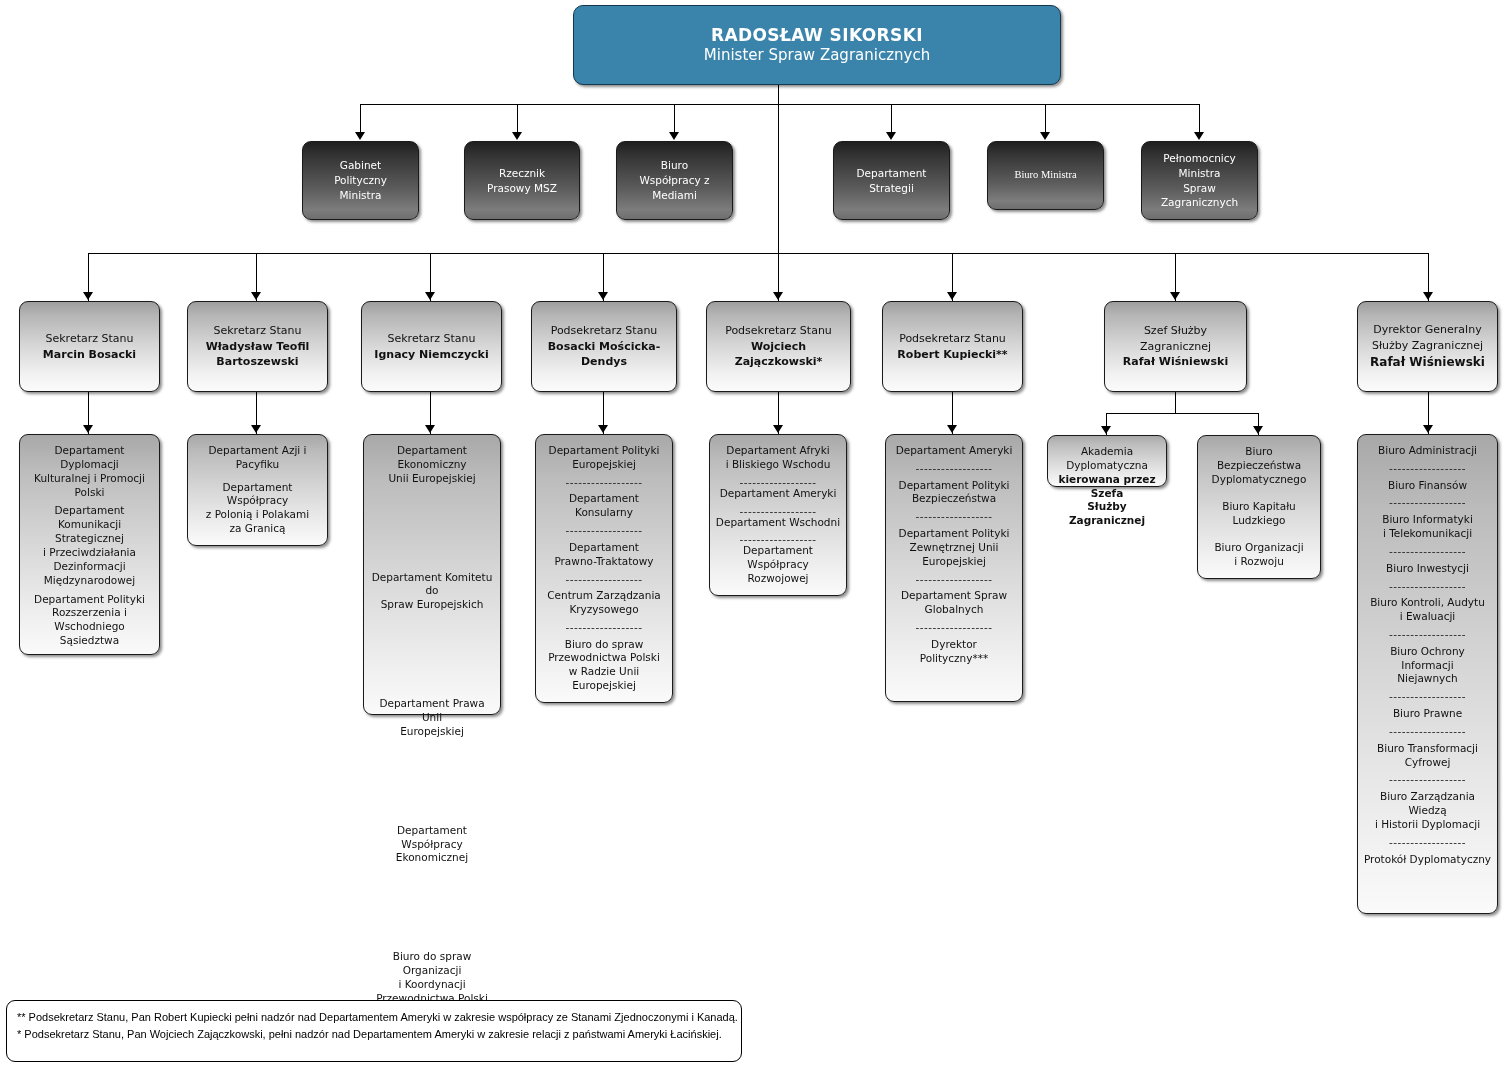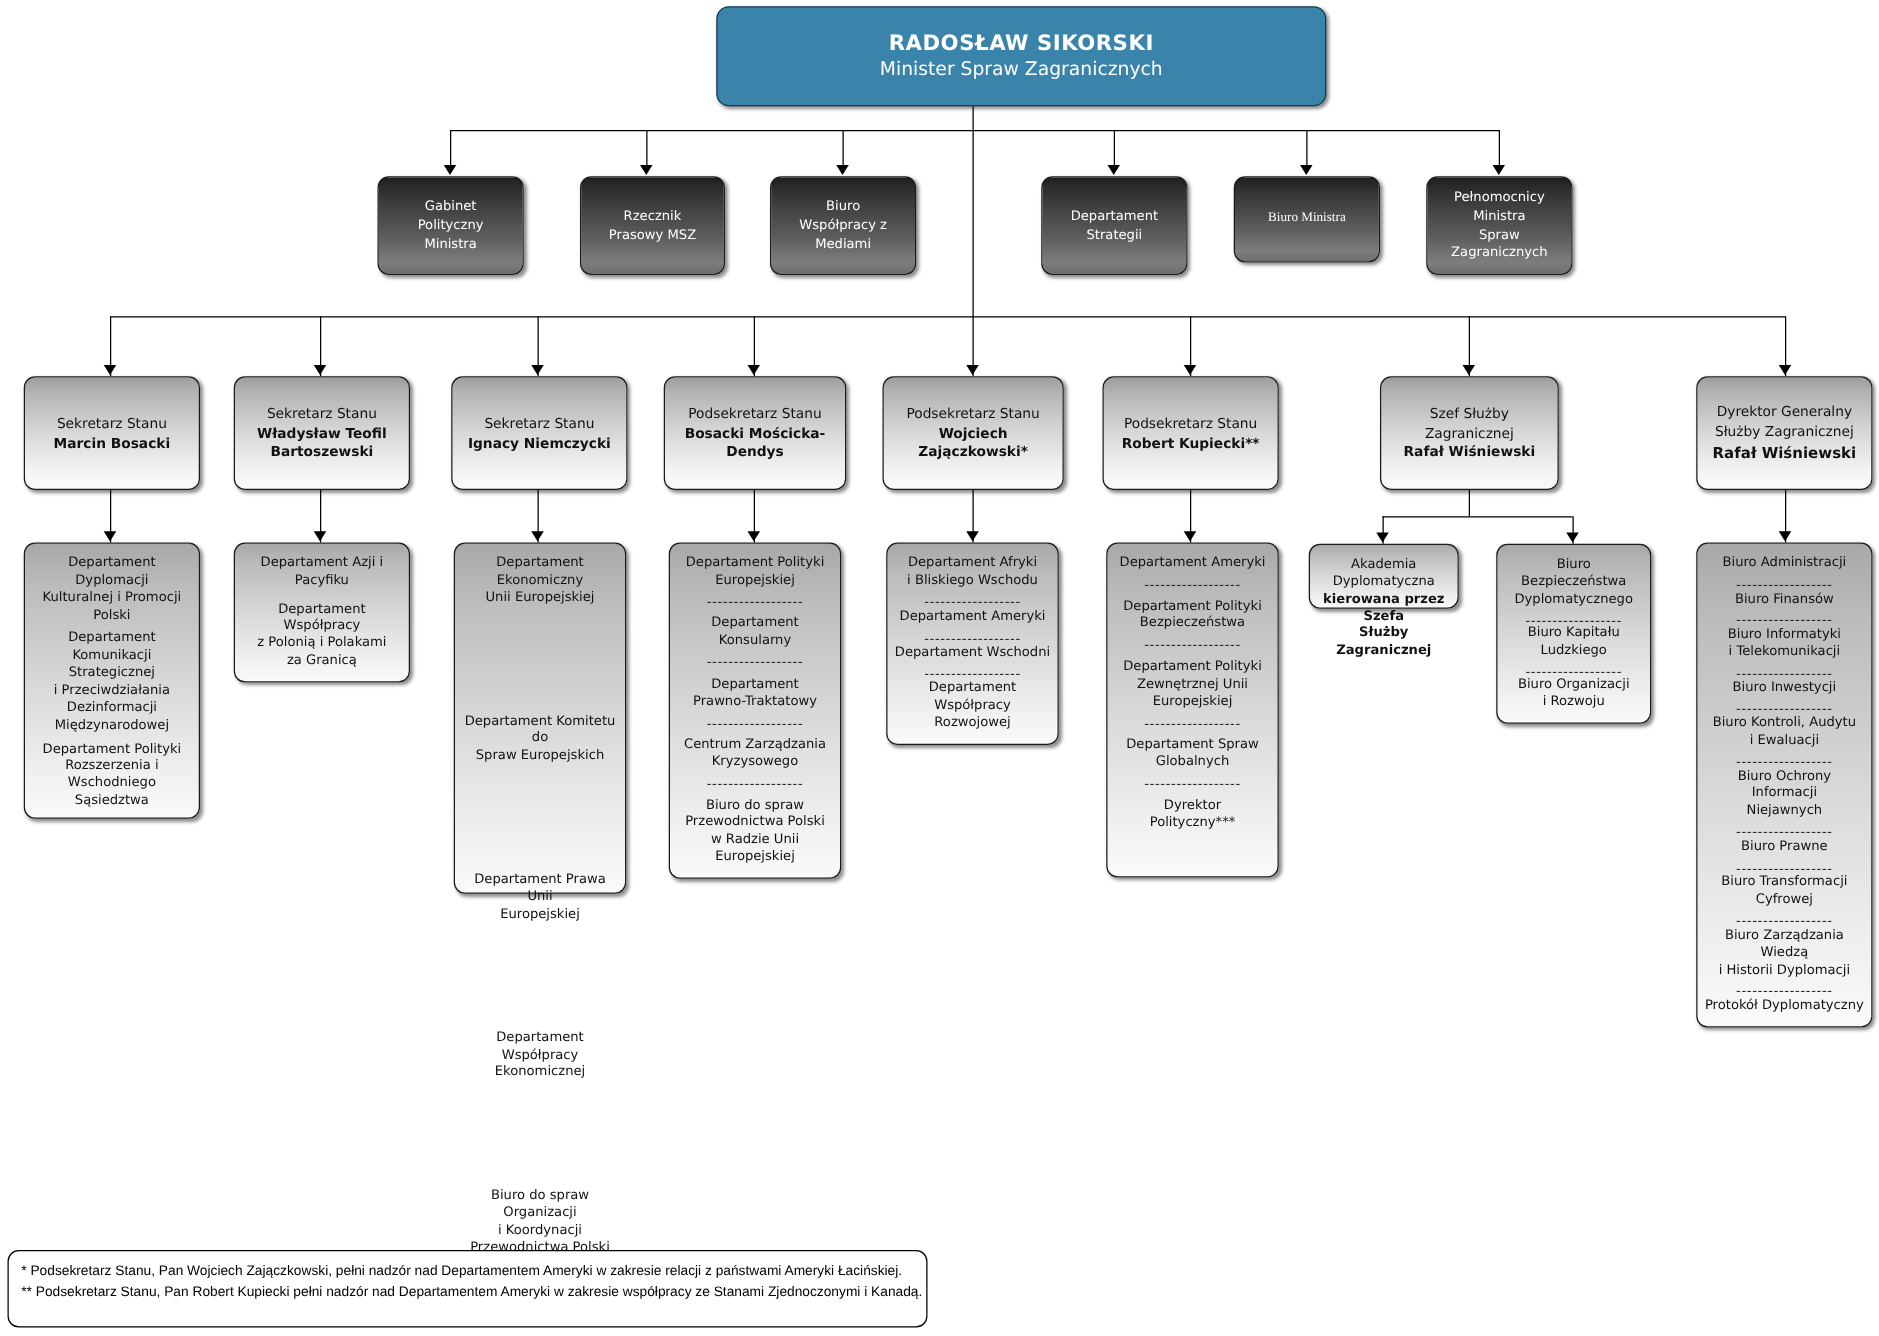--- a/index.html
+++ b/index.html
@@ -296,21 +296,21 @@
   </div>
 
 <div class="node list" id="grp-bbd" style="left:1197px; top:435px; width:124px; height:144px;">
     <div class="entry">Biuro Bezpieczeństwa<br>Dyplomatycznego</div>
     <div class="sep">------------------</div>
     <div class="entry">Biuro Kapitału Ludzkiego</div>
     <div class="sep">------------------</div>
     <div class="entry">Biuro Organizacji<br>i Rozwoju</div>
   </div>
 
-<div class="node list" id="grp-dyrgen" style="left:1357px; top:434px; width:141px; height:388px;">
+<div class="node list" id="grp-dyrgen" style="left:1357px; top:434px; width:141px; height:480px;">
     <div class="entry">Biuro Administracji</div>
     <div class="sep">------------------</div>
     <div class="entry">Biuro Finansów</div>
     <div class="sep">------------------</div>
     <div class="entry">Biuro Informatyki<br>i Telekomunikacji</div>
     <div class="sep">------------------</div>
     <div class="entry">Biuro Inwestycji</div>
     <div class="sep">------------------</div>
     <div class="entry">Biuro Kontroli, Audytu<br>i Ewaluacji</div>
     <div class="sep">------------------</div>
@@ -319,15 +319,15 @@
     <div class="entry">Biuro Prawne</div>
     <div class="sep">------------------</div>
     <div class="entry">Biuro Transformacji Cyfrowej</div>
     <div class="sep">------------------</div>
     <div class="entry">Biuro Zarządzania Wiedzą<br>i Historii Dyplomacji</div>
     <div class="sep">------------------</div>
     <div class="entry">Protokół Dyplomatyczny</div>
   </div>
 
 <div class="footnote" style="left:6px; top:1000px; width:736px; height:62px;">
+  <div>** Podsekretarz Stanu, Pan Robert Kupiecki pełni nadzór nad Departamentem Ameryki w zakresie współpracy ze Stanami Zjednoczonymi i Kanadą.</div>
   <div>* Podsekretarz Stanu, Pan Wojciech Zajączkowski, pełni nadzór nad Departamentem Ameryki w zakresie relacji z państwami Ameryki Łacińskiej.</div>
-  <div>** Podsekretarz Stanu, Pan Robert Kupiecki pełni nadzór nad Departamentem Ameryki w zakresie współpracy ze Stanami Zjednoczonymi i Kanadą.</div>
 </div>
 
 </body></html>

